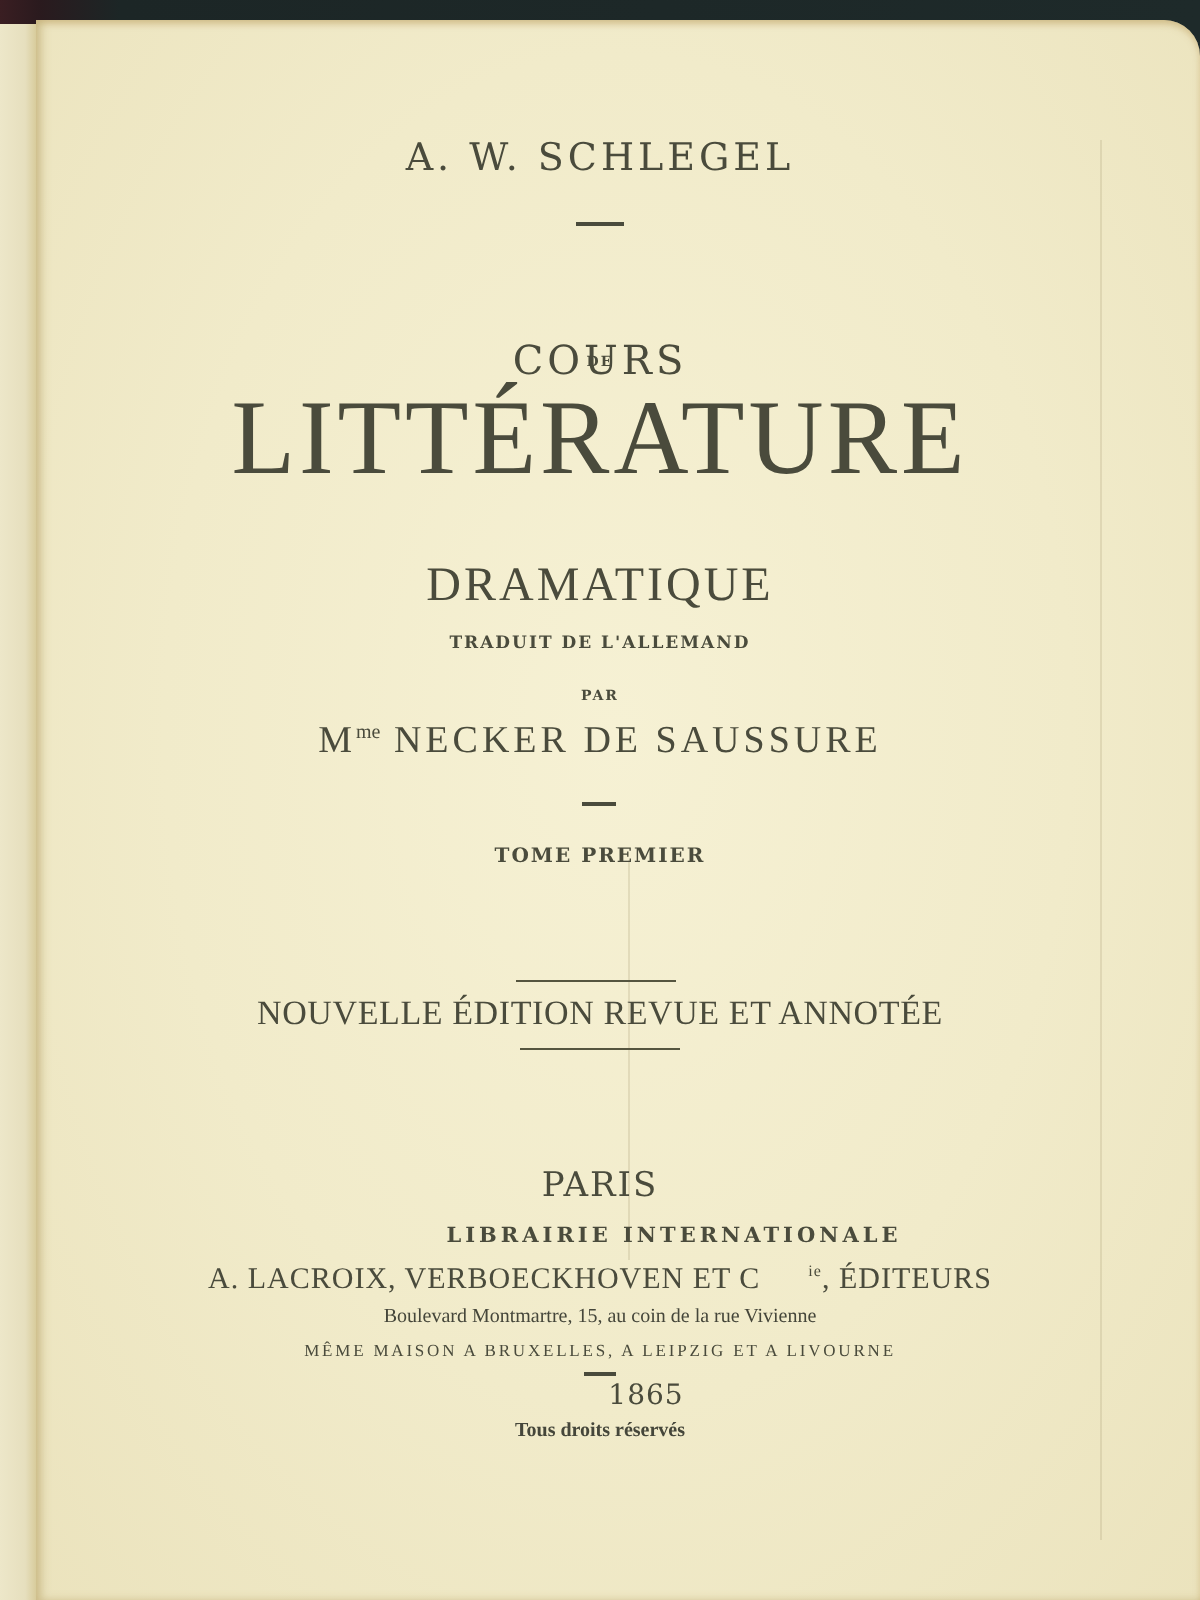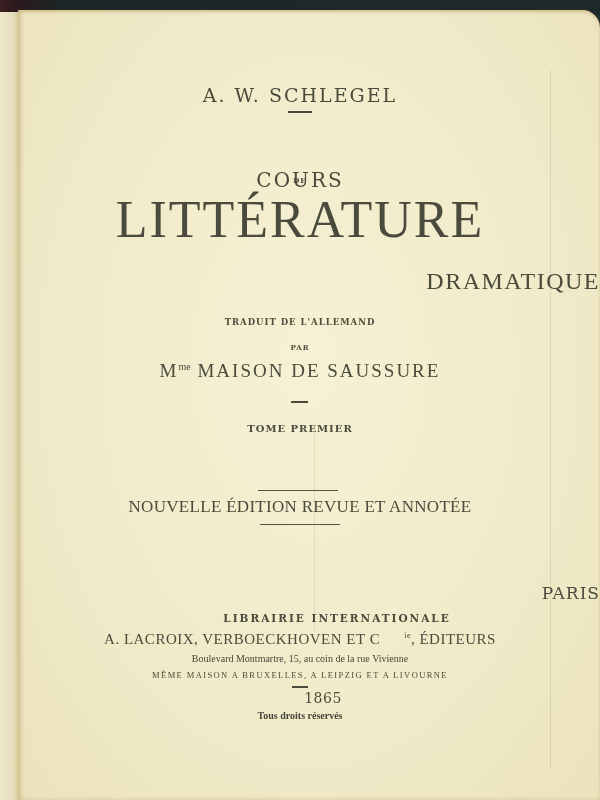--- a/index.html
+++ b/index.html
@@ -23,32 +23,32 @@
       border-top-right-radius: 18px;
       box-shadow: inset 3px 0 4px rgba(180,160,100,0.45), inset 0 2px 3px rgba(200,170,110,0.5);
     }
     .crease {
       position: absolute; background: rgba(170,160,120,0.25);
     }
     .t { position: absolute; left: 0; width: 600px; text-align: center; color: #4a4b3c; white-space: nowrap; }
     .rule { position: absolute; height: 2px; background: #4a4b3c; }
     .thin { height: 1px; background: #55553f; }
 
-    .author { top: 84px; font-size: 19px; letter-spacing: 2px; }
+    .author { top: 68px; font-size: 19px; letter-spacing: 2px; }
     .cours { top: 132px; font-size: 20px; letter-spacing: 2px; margin-top: 36px; }
     .de1 { top: 176px; font-size: 7px; letter-spacing: 1px; font-weight: bold; }
     .title { top: 190px; font-size: 52px; letter-spacing: 2px; font-family: "Liberation Serif", serif; transform: scaleY(1.02); }
-    .subtitle { top: 268px; font-size: 24px; letter-spacing: 1.5px; font-family: "Liberation Serif", serif; text-align: right; }
+    .subtitle { top: 280px; font-size: 24px; letter-spacing: 1.5px; font-family: "Liberation Serif", serif; }
     .trad { top: 317px; font-size: 8.5px; letter-spacing: 1px; font-weight: bold; }
     .par { top: 343px; font-size: 7px; letter-spacing: 1px; font-weight: bold; }
     .translator { top: 360px; font-size: 19px; letter-spacing: 2px; font-family: "Liberation Serif", serif; }
     .translator sup { font-size: 10px; vertical-align: 7px; letter-spacing: 0; }
     .tome { top: 423px; font-size: 10px; letter-spacing: 1px; font-weight: bold; }
     .edition { top: 497px; font-size: 17px; letter-spacing: 0.3px; font-family: "Liberation Serif", serif; }
-    .city { top: 583px; font-size: 17px; letter-spacing: 1px; text-align: right; }
+    .city { top: 583px; font-size: 17px; letter-spacing: 1px; }
     .libr { top: 612px; font-size: 10.5px; letter-spacing: 2px; font-weight: bold; padding-left: 37px; }
     .editors { top: 631px; font-size: 15px; letter-spacing: 0.5px; font-family: "Liberation Serif", serif; }
     .editors sup { font-size: 8px; vertical-align: 6px; padding-left: 24px; }
     .address { top: 653px; font-size: 10px; font-family: "Liberation Serif", serif; font-weight: normal; color: #45463a; }
     .branches { top: 670px; font-size: 8.5px; letter-spacing: 1.4px; font-family: "Liberation Serif", serif; }
     .year { top: 690px; font-size: 14px; letter-spacing: 0.5px; padding-left: 23px; }
     .rights { top: 710px; font-size: 10px; font-family: "Liberation Serif", serif; font-weight: bold; color: #45463a; text-align: center; }
   </style>
 </head>
 <body>
@@ -62,21 +62,21 @@
 </div>
 
 <div class="t author">A. W. SCHLEGEL</div>
 <div class="rule" style="left:288px; top:111px; width:24px;"></div>
 <div class="t cours">COURS</div>
 <div class="t de1">DE</div>
 <div class="t title">LITTÉRATURE</div>
 <div class="t subtitle">DRAMATIQUE</div>
 <div class="t trad">TRADUIT DE L'ALLEMAND</div>
 <div class="t par">PAR</div>
-<div class="t translator"><span>M</span><sup>me</sup><span> MAISON DE SAUSSURE</span></div>
+<div class="t translator"><span>M</span><sup>me</sup><span> NECKER DE SAUSSURE</span></div>
 <div class="rule" style="left:291px; top:401px; width:17px;"></div>
 <div class="t tome">TOME PREMIER</div>
 
 <div class="rule thin" style="left:258px; top:490px; width:80px;"></div>
 <div class="t edition">NOUVELLE ÉDITION REVUE ET ANNOTÉE</div>
 <div class="rule thin" style="left:260px; top:524px; width:80px;"></div>
 
 <div class="t city">PARIS</div>
 <div class="t libr">LIBRAIRIE INTERNATIONALE</div>
 <div class="t editors"><span>A. LACROIX, VERBOECKHOVEN ET C</span><sup>ie</sup><span>, ÉDITEURS</span></div>

